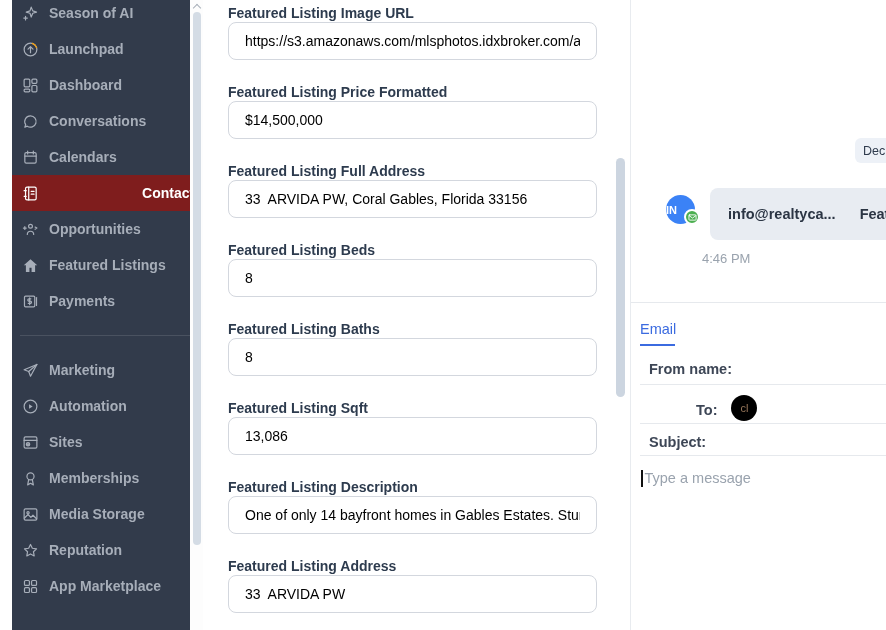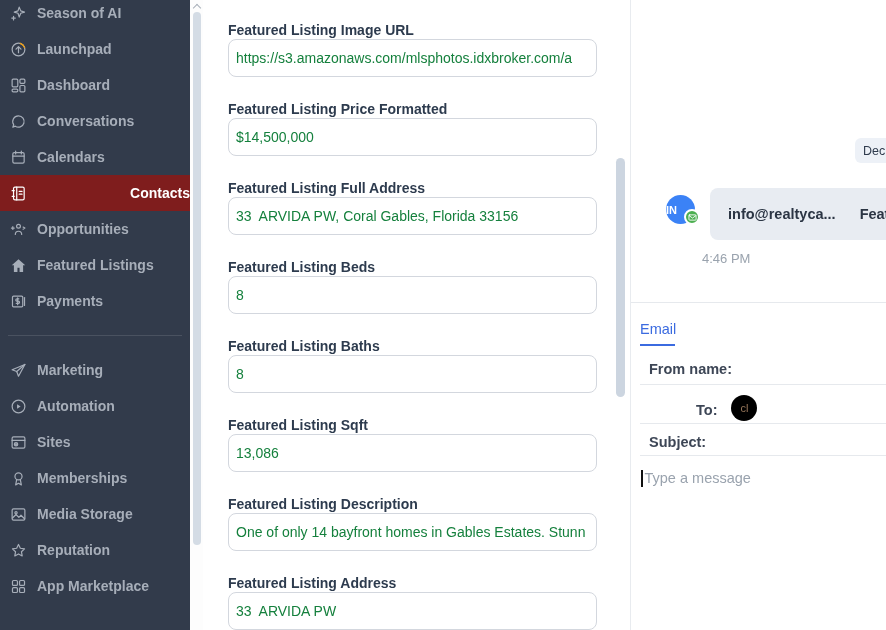--- a/index.html
+++ b/index.html
@@ -1,20 +1,20 @@
 <!DOCTYPE html>
 <html><head>
 <meta charset="utf-8">
 <style>
   * { margin:0; padding:0; box-sizing:border-box; }
   html,body { width:886px; height:630px; overflow:hidden; background:#fff;
     font-family:"Liberation Sans", sans-serif; position:relative; }
 
   
-  .sidebar { position:absolute; left:0; top:0; width:190px; height:630px;
+  .sidebar { position:absolute; left:12px; top:0; width:190px; height:630px;
     background:#323b4b; }
   .sb-list { margin-top:-5px; }
   .sb-item { height:36px; display:flex; align-items:center; padding-left:10px;
     gap:10px; color:#a7aeb9; font-size:14px; font-weight:bold; cursor:pointer; }
   .sb-item .ic { width:17px; height:17px; flex:0 0 17px; display:flex;
     align-items:center; justify-content:center; position:relative; }
   .sb-item svg { width:17px; height:17px; stroke:currentColor; fill:none;
     stroke-width:1.7; stroke-linecap:round; stroke-linejoin:round; }
   .sb-item.active { background:#7f1d1d; color:#ffffff;justify-content:space-between; }
   .sb-divider { height:1px; background:#4a5260; margin:16px 8px 16px 8px; }
@@ -24,27 +24,27 @@
   .sb-scrollbar { position:absolute; left:190px; top:0; width:13px; height:630px;
     background:#fdfdfd; }
   .sb-scroll-up { position:absolute; left:3px; top:3px; width:7px; height:7px; }
   .sb-scroll-up::before { content:""; position:absolute; left:1px; top:2px;
     width:5px; height:5px; border-left:1.5px solid #a9b0ba;
     border-top:1.5px solid #a9b0ba; transform:rotate(45deg); }
   .sb-thumb { position:absolute; left:2.5px; top:12px; width:8px; height:533px;
     background:#d4dce5; border-radius:4px; }
 
   
-  .form-panel { position:absolute; left:203px; top:17px; width:427px; height:613px;
+  .form-panel { position:absolute; left:203px; top:0; width:427px; height:613px;
     background:#fff; padding:4px 0 0 25px; }
   .fgroup { margin-bottom:23px; }
   .fgroup label { display:block; font-size:14px; line-height:18px;
     color:#2d3b4e; font-weight:bold; }
   .fgroup input { width:369px; height:38px; border:1px solid #d3d7de;
-    border-radius:8px; padding:0 7px; font-size:14px; color:#15803d;
+    border-radius:8px; padding:0 16px; font-size:14px; color:#000000;
     font-family:"Liberation Sans", sans-serif; background:#fff; outline:none; }
   .form-scroll-thumb { position:absolute; left:616px; top:158px; width:9px;
     height:239px; background:#ccd5e0; border-radius:5px; }
 
   .v-divider { position:absolute; left:630px; top:0; width:1px; height:630px;
     background:#e8ebef; }
 
   
   .right-panel { position:absolute; left:631px; top:0; width:255px; height:630px;
     background:#fff; }

